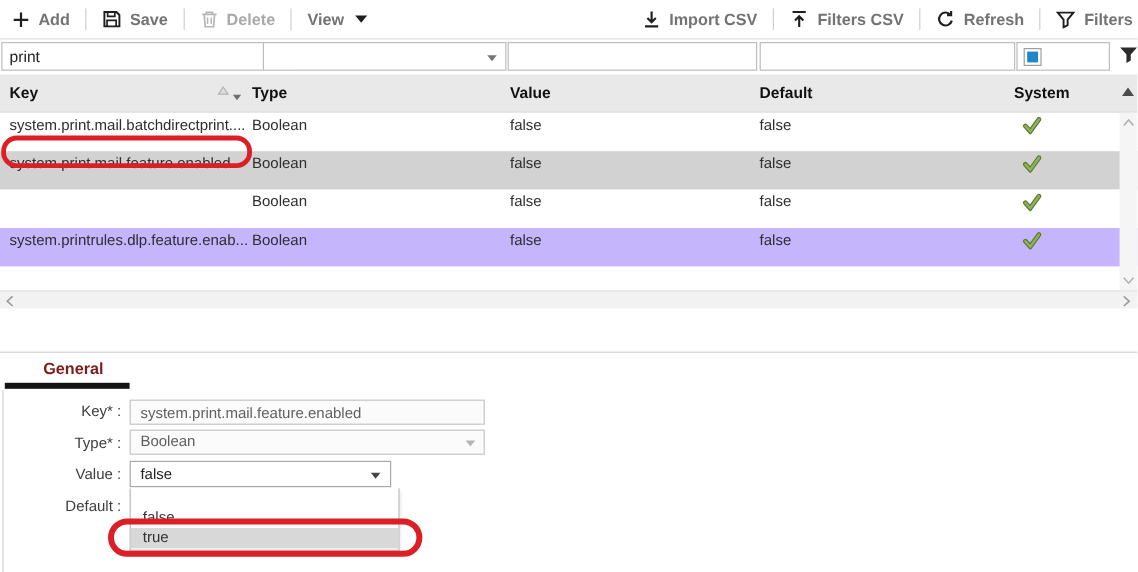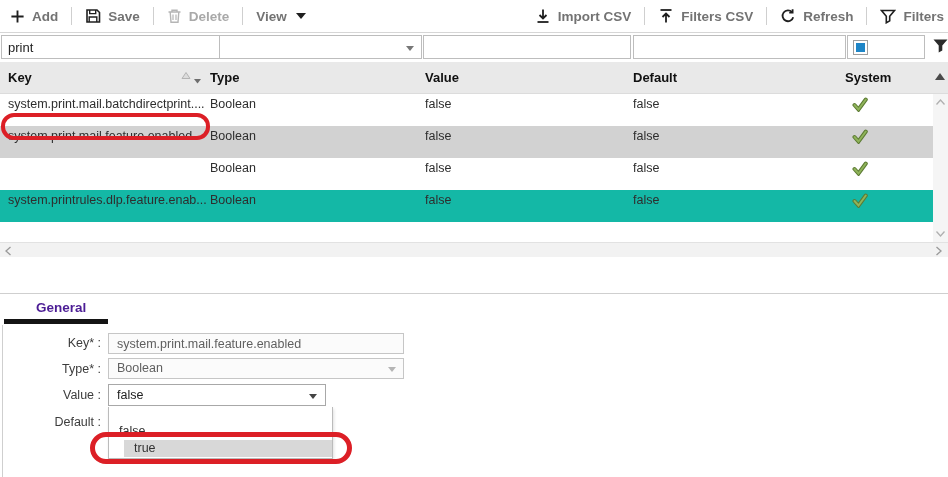--- a/index.html
+++ b/index.html
@@ -34,41 +34,41 @@
                     display:flex; align-items:center; justify-content:center; }
   .checkbox-inner { width:9px; height:9px; background:#1f86c7; }
   .funnel-small { position:absolute; left:933px; top:5px; }
 
   
   .gridwrap { position:relative; height:180px; }
   .ghead { position:relative; height:32px; background:#e9e9e9; border-bottom:1px solid #dcdcdc;
            font-weight:700; font-size:13px; color:#111; }
   .gcol { position:absolute; top:8px; }
   .grow { position:relative; height:32px; font-size:12.5px; color:#2e2e2e; background:#fff; }
-  .grow.alt { background:#14b8a6; }
+  .grow.alt { background:#c4b5fd; }
   .grow.selected { background:#d2d2d2; }
   .gcell { position:absolute; top:3px; white-space:nowrap; }
   .c-key { left:8px; } .c-type { left:210px; } .c-value { left:425px; }
   .c-default { left:633px; } .c-system { left:845px; }
   .c-check { left:852px; top:3px; }
   .filler { height:60px; background:#fff; }
   .sort-arrows { position:absolute; left:181px; top:9px; }
   .head-scroll-up { position:absolute; right:3px; top:11px; width:0; height:0;
                     border-left:5px solid transparent; border-right:5px solid transparent;
                     border-bottom:7px solid #4a4a4a; }
   .vscroll { position:absolute; right:0; top:32px; width:15px; height:148px; background:#f5f5f5; }
   .vscroll svg { position:absolute; left:2px; }
   .hscroll { position:relative; height:15px; background:#f2f2f2; border-top:1px solid #e2e2e2; }
 
   
   .details-bar { height:36px; display:flex; align-items:center; gap:9px; padding-left:21px;
                  font-weight:700; font-size:15px; color:#151515; }
   .hdivider { height:1px; background:#cfcfcf; }
   .tabbar { position:relative; height:31px; }
-  .tab-label { position:absolute; left:36px; top:6px; font-weight:700; font-size:13.5px; color:#4c1d95; }
+  .tab-label { position:absolute; left:36px; top:6px; font-weight:700; font-size:13.5px; color:#7f1d1d; }
   .tab-underline { position:absolute; left:4px; top:25px; width:104px; height:5px; background:#141414; }
 
   .form { position:relative; height:152px; }
   .form-left-border { position:absolute; left:2px; top:0; width:1px; height:152px; background:#cfcfcf; }
   .flabel { position:absolute; left:0; width:101px; text-align:right; font-size:12.5px; color:#3c3c3c;
             white-space:nowrap; }
   .finput { position:absolute; left:108px; height:21px; border:1px solid #c6c6c6; background:#fbfbfb;
             color:#5f5f5f; font-size:12.5px; padding:0 8px; font-family:"Liberation Sans",sans-serif; }
   .fselect { position:absolute; left:108px; height:21px; border:1px solid #c6c6c6; background:#fbfbfb;
              color:#5f5f5f; font-size:12.5px; padding:2px 8px 0; }
@@ -77,21 +77,21 @@
                   border-top:5px solid #b5b5b5; }
   .fcombo { position:absolute; left:108px; height:22px; border:1px solid #a8a8a8; background:#fff;
             color:#222; font-size:12.5px; padding:3px 8px 0; }
   .fcombo .arr { position:absolute; right:8px; top:9px; width:0; height:0;
                  border-left:4px solid transparent; border-right:4px solid transparent;
                  border-top:5px solid #444; }
   .dropdown-panel { position:absolute; left:108px; top:82px; width:225px; height:52px;
                     background:#fff; border:1px solid #bbb; border-top:none;
                     box-shadow:1px 2px 3px rgba(0,0,0,0.12); z-index:5; }
   .opt { height:17px; line-height:17px; padding-left:10px; font-size:12.5px; color:#333; }
-  .opt.hl { background:#d8d8d8;margin-left:15px; }
+  .opt.hl { background:#d8d8d8; }
   .opt-spacer { height:16px; }
 
   
   .oval { position:absolute; pointer-events:none; z-index:9; }
   .oval1 { left:1px; top:113px; width:209px; height:27px; border:4px solid #dc1f26; border-radius:13px; }
   .oval2 { left:90px; top:432px; width:262px; height:32px; border:5px solid #dc1f26; border-radius:16px; }
 
   svg { display:block; }
 </style>
 </head>

